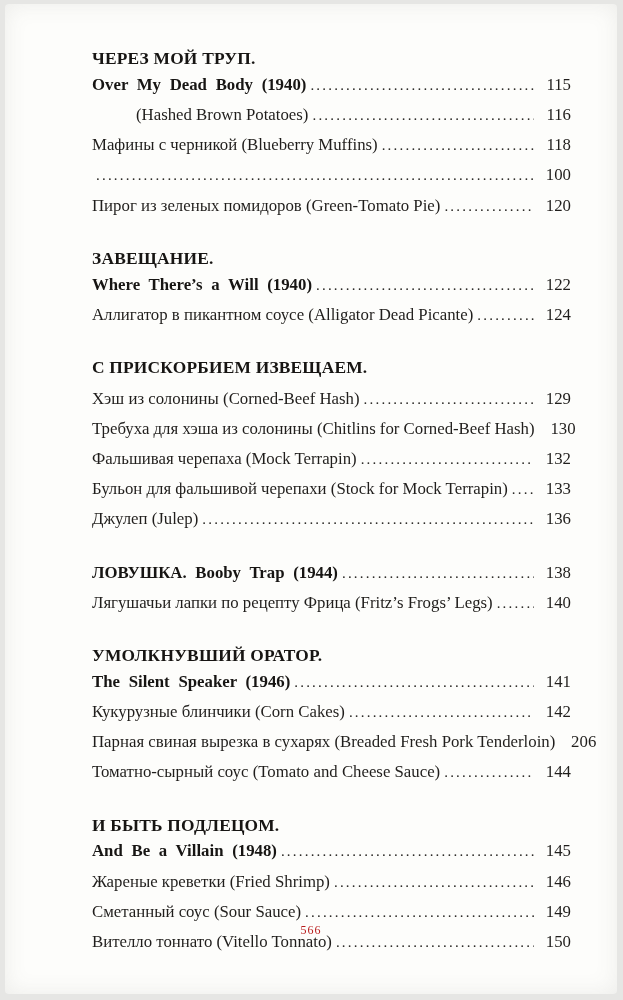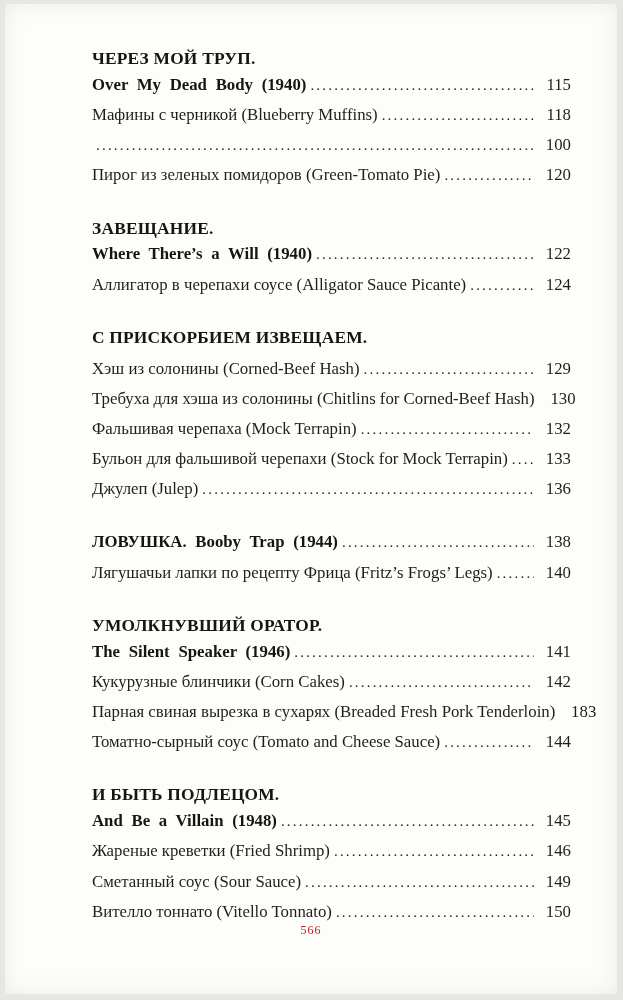--- a/index.html
+++ b/index.html
@@ -96,20 +96,25 @@
     <div class="toc">
         <div class="block heading">
           <div class="h-ru">ЧЕРЕЗ МОЙ ТРУП.</div>
           <div class="row">
             <span class="txt h-en">Over My Dead Body (1940)</span>
             <span class="dots"></span>
             <span class="pnum">115</span>
           </div>
         </div>
         <div class="block entry">
+          <div class="row indent">
+            <span class="txt e-text">(Hashed Brown Potatoes)</span>
+            <span class="dots"></span>
+            <span class="pnum">116</span>
+          </div>
         </div>
         <div class="block entry">
           <div class="row">
             <span class="txt e-text">Мафины с черникой (Blueberry Muffins)</span>
             <span class="dots"></span>
             <span class="pnum">118</span>
           </div>
         </div>
         <div class="block entry">
           <div class="row">
@@ -127,21 +132,21 @@
         <div class="block heading">
           <div class="h-ru">ЗАВЕЩАНИЕ.</div>
           <div class="row">
             <span class="txt h-en">Where There’s a Will (1940)</span>
             <span class="dots"></span>
             <span class="pnum">122</span>
           </div>
         </div>
         <div class="block entry">
           <div class="row">
-            <span class="txt e-text">Аллигатор в черепахи соусе (Alligator Sauce Picante)</span>
+            <span class="txt e-text">Аллигатор в пикантном соусе (Alligator Dead Picante)</span>
             <span class="dots"></span>
             <span class="pnum">124</span>
           </div>
         </div>
         <div class="block heading">
           <div class="h-ru">С ПРИСКОРБИЕМ ИЗВЕЩАЕМ.</div>
         </div>
         <div class="block entry">
           <div class="row">
             <span class="txt e-text">Хэш из солонины (Corned-Beef Hash)</span>
@@ -203,21 +208,21 @@
           <div class="row">
             <span class="txt e-text">Кукурузные блинчики (Corn Cakes)</span>
             <span class="dots"></span>
             <span class="pnum">142</span>
           </div>
         </div>
         <div class="block entry">
           <div class="row">
             <span class="txt e-text">Парная свиная вырезка в сухарях (Breaded Fresh Pork Tenderloin)</span>
             <span class="dots"></span>
-            <span class="pnum">183</span>
+            <span class="pnum">206</span>
           </div>
         </div>
         <div class="block entry">
           <div class="row">
             <span class="txt e-text">Томатно-сырный соус (Tomato and Cheese Sauce)</span>
             <span class="dots"></span>
             <span class="pnum">144</span>
           </div>
         </div>
         <div class="block heading">

